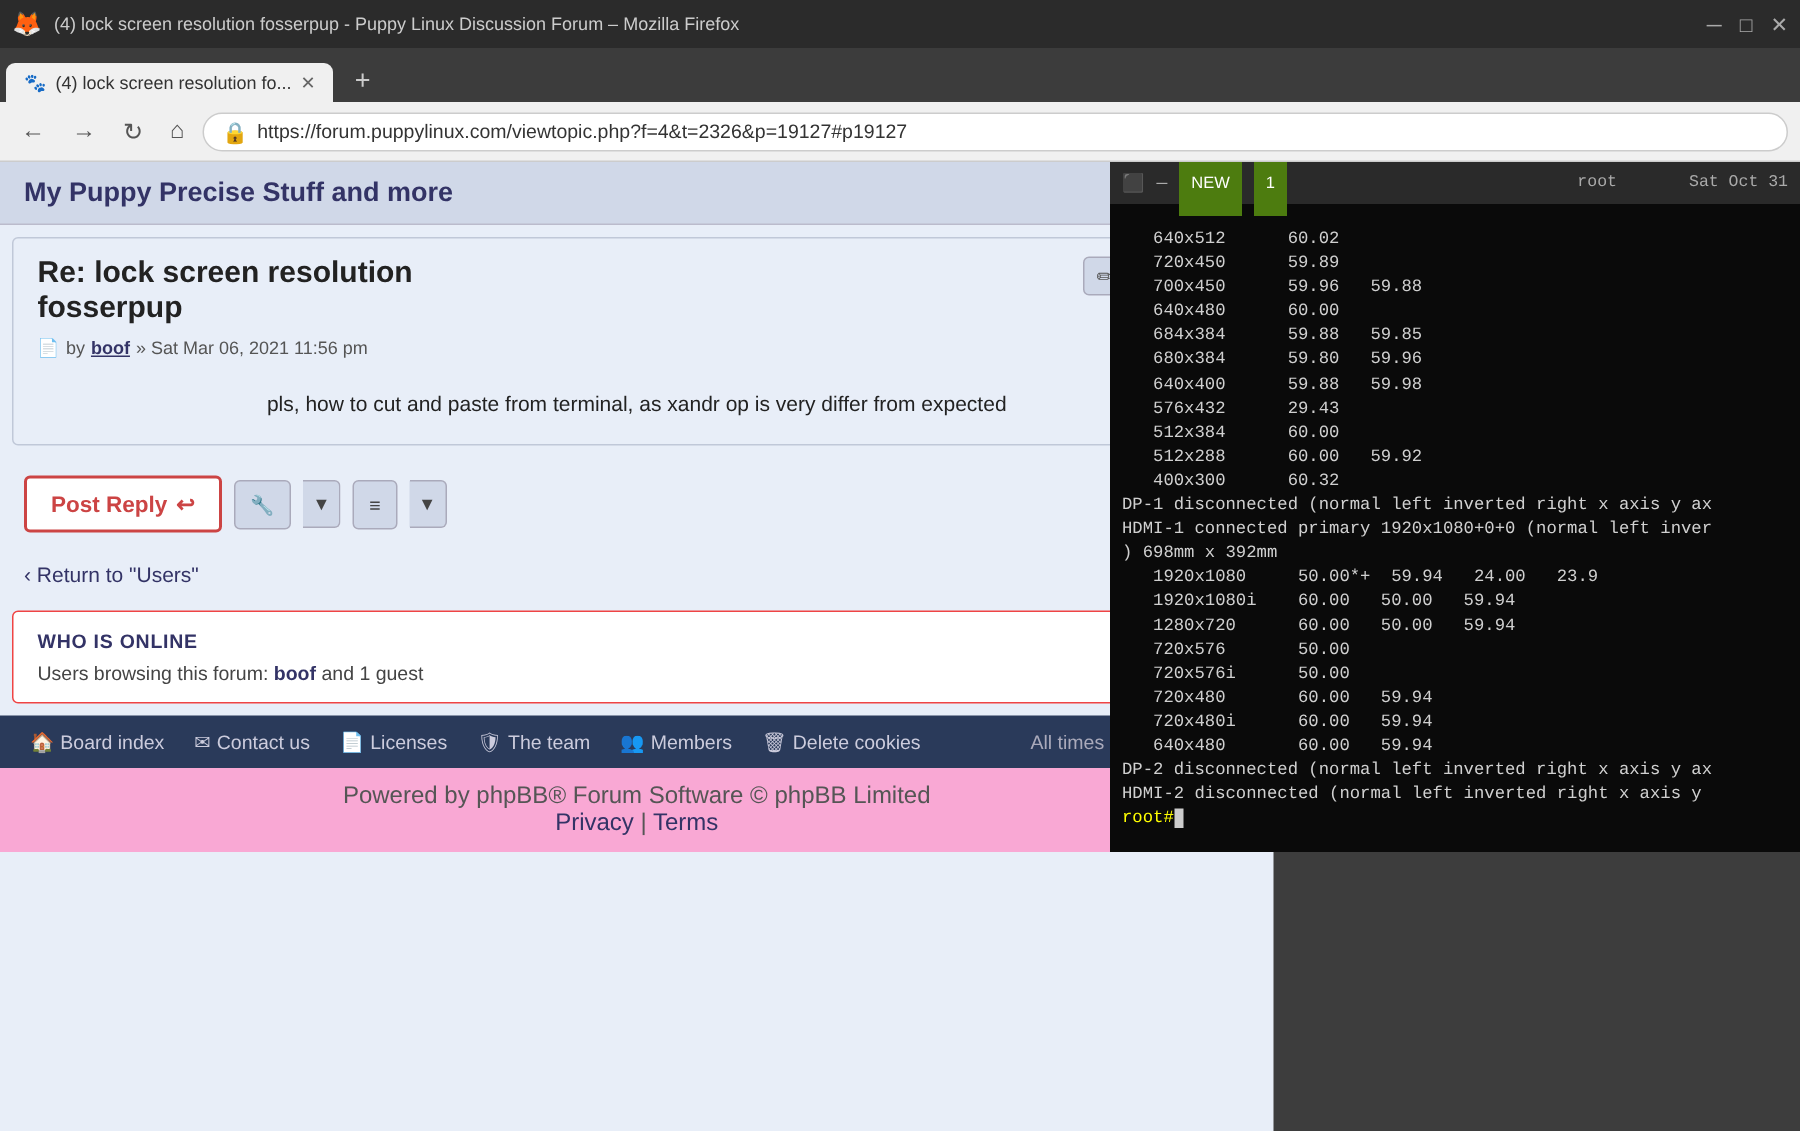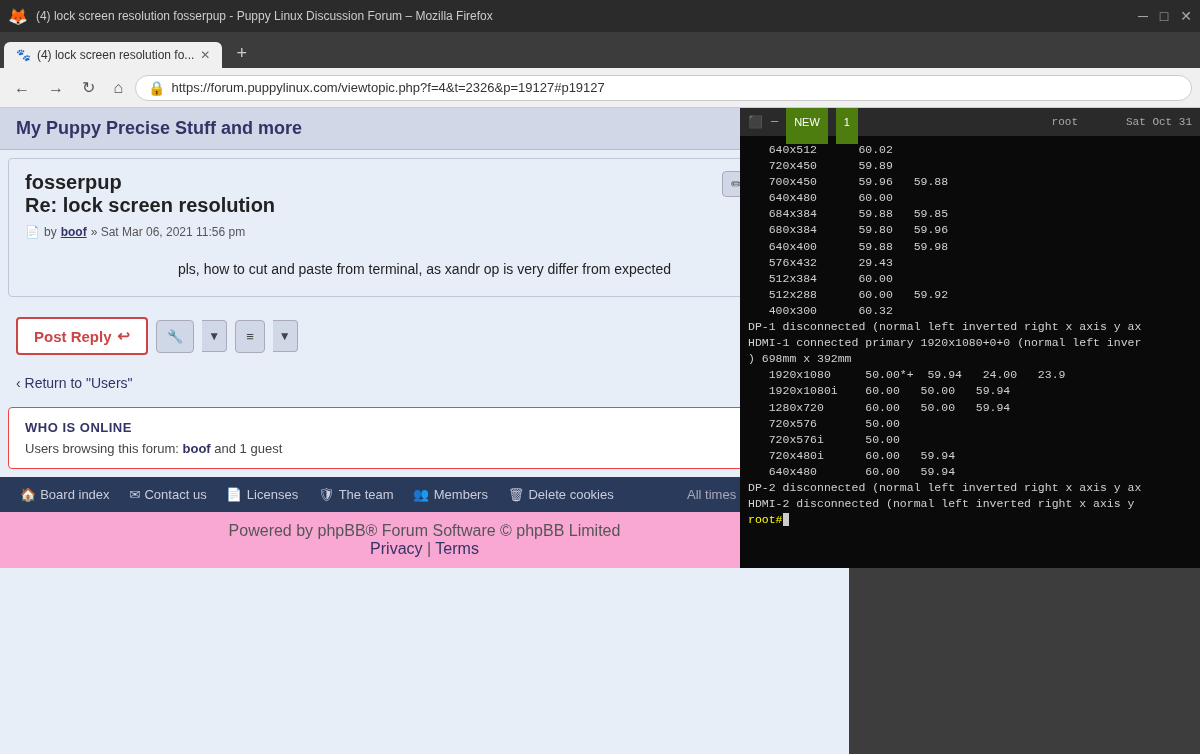--- a/index.html
+++ b/index.html
@@ -238,21 +238,21 @@
     }
     .term-tab-btn {
       background: #4d7c0f;
       color: white;
       border: none;
       padding: 16px 8px;
       font-size: 11px;
       cursor: pointer;
     }
     .terminal-body {
-      padding: 6px 8px;
+      padding: 16px 8px;
       line-height: 1.4;
       height: calc(100% - 28px);
       overflow: hidden;
     }
     .term-line { white-space: pre; font-size: 11.5px; }
     .term-prompt { color: #ff0; }
     .term-cursor { background: #ccc; color: #000; }
 
     .page-wrapper {
       display: flex;
@@ -309,24 +309,24 @@
 
     <div class="forum-scroll">
 
       <div class="forum-header-link">
         <a href="#">My Puppy Precise Stuff and more</a>
       </div>
 
       <div class="post-box">
         <div class="post-header">
           <div>
-            <div class="post-title" style="font-size:20px;">fosserpup</div>
             <div class="post-title">
               <span>Re: lock screen resolution</span>
             </div>
+            <div class="post-title" style="font-size:20px;">fosserpup</div>
           </div>
           <div class="post-actions">
             <button class="post-action-btn">✏</button>
             <button class="post-action-btn">✕</button>
             <button class="post-action-btn">⚠</button>
           </div>
         </div>
         <div class="post-meta">
           <span>📄</span>
           <span>by</span>
@@ -424,20 +424,21 @@
           <div class="term-line">   512x288      60.00   59.92</div>
           <div class="term-line">   400x300      60.32</div>
           <div class="term-line">DP-1 disconnected (normal left inverted right x axis y ax</div>
           <div class="term-line">HDMI-1 connected primary 1920x1080+0+0 (normal left inver</div>
           <div class="term-line">) 698mm x 392mm</div>
           <div class="term-line">   1920x1080     50.00*+  59.94   24.00   23.9</div>
           <div class="term-line">   1920x1080i    60.00   50.00   59.94</div>
           <div class="term-line">   1280x720      60.00   50.00   59.94</div>
           <div class="term-line">   720x576       50.00</div>
           <div class="term-line">   720x576i      50.00</div>
+          <div class="term-line">   720x480       60.00   59.94</div>
           <div class="term-line">   720x480i      60.00   59.94</div>
           <div class="term-line">   640x480       60.00   59.94</div>
           <div class="term-line">DP-2 disconnected (normal left inverted right x axis y ax</div>
           <div class="term-line">HDMI-2 disconnected (normal left inverted right x axis y</div>
           <div class="term-line"><span class="term-prompt">root#</span><span class="term-cursor"> </span></div>
         </div>
     </div>
 
   </div>
 </div>

